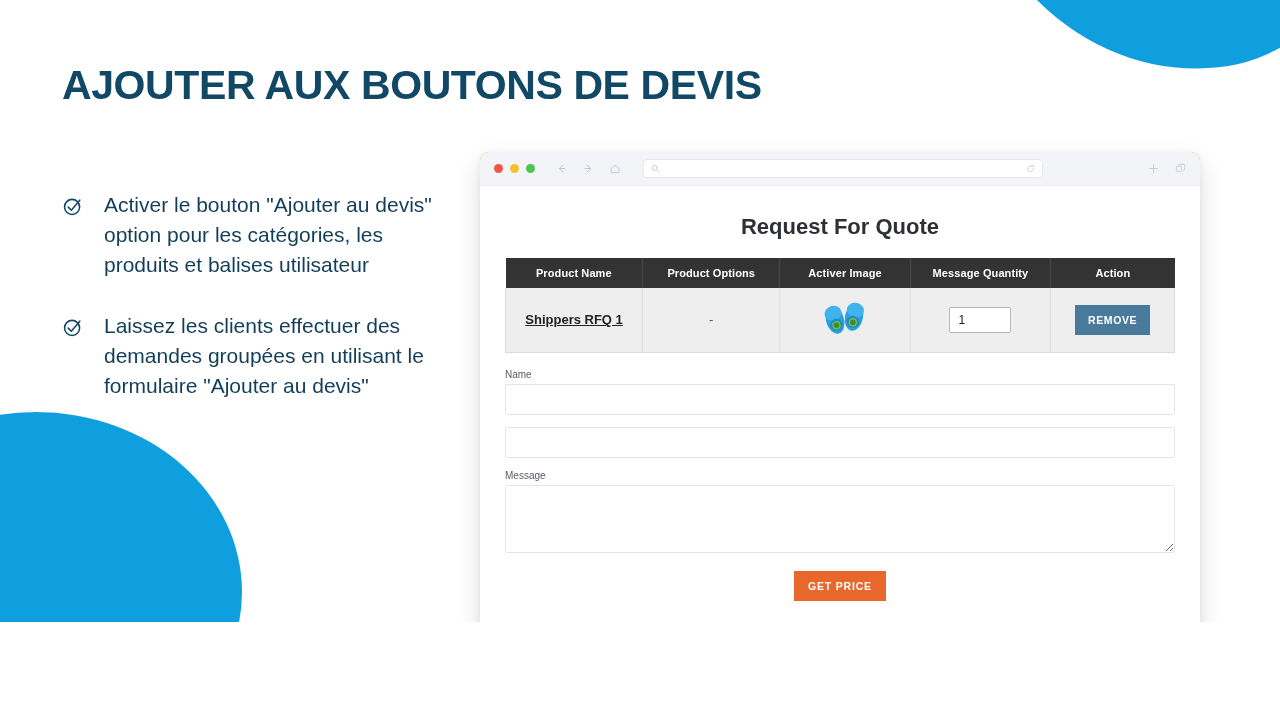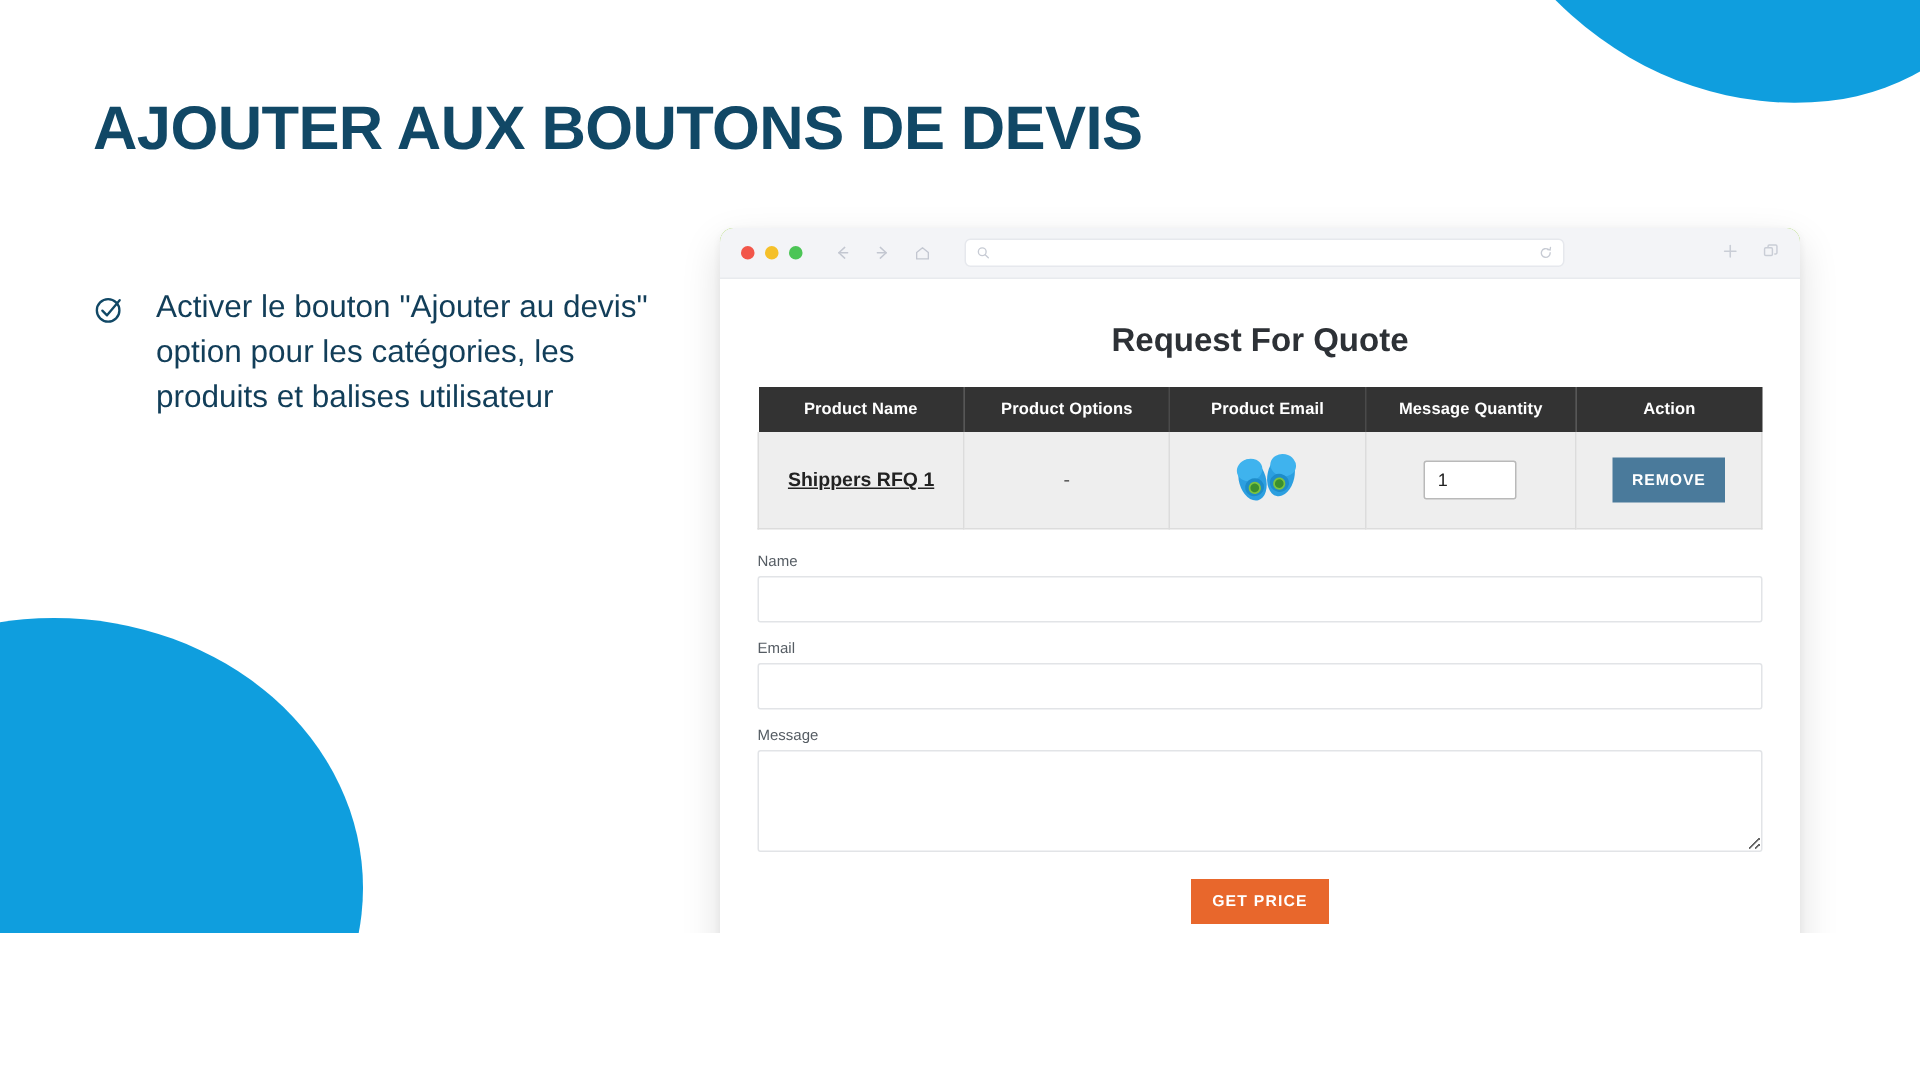--- a/index.html
+++ b/index.html
@@ -256,20 +256,29 @@
     <div class="bullet">
       <span class="bullet-icon">
         <svg viewBox="0 0 24 24" fill="none" stroke="currentColor" stroke-width="1.7">
           <circle cx="11" cy="13" r="8.2"></circle>
           <path d="M6.8 13.2 L10.2 16.6 L19.4 5.6" stroke-linecap="round" stroke-linejoin="round"></path>
         </svg>
       </span>
       <span class="bullet-text">Activer le bouton "Ajouter au devis" option pour les catégories, les produits et balises utilisateur</span>
     </div>
 
+    <div class="bullet">
+      <span class="bullet-icon">
+        <svg viewBox="0 0 24 24" fill="none" stroke="currentColor" stroke-width="1.7">
+          <circle cx="11" cy="13" r="8.2"></circle>
+          <path d="M6.8 13.2 L10.2 16.6 L19.4 5.6" stroke-linecap="round" stroke-linejoin="round"></path>
+        </svg>
+      </span>
+      <span class="bullet-text">Laissez les clients effectuer des demandes groupées en utilisant le formulaire "Ajouter au devis"</span>
+    </div>
 
   </div>
 
   <div class="browser">
 
     <div class="browser-bar">
       <div class="lights">
         <span class="light red"></span>
         <span class="light yellow"></span>
         <span class="light green"></span>
@@ -336,21 +345,21 @@
           <col style="width:20.5%">
             <col style="width:20.5%">
             <col style="width:19.5%">
             <col style="width:21%">
             <col style="width:18.5%">
         </colgroup>
         <thead>
           <tr>
             <th>Product Name</th>
             <th>Product Options</th>
-            <th>Product Email</th>
+            <th>Activer Image</th>
             <th>Message Quantity</th>
             <th>Action</th>
           </tr>
         </thead>
         <tbody>
           <tr>
             <td>
               <span class="prod-link">Shippers RFQ 1</span>
             </td>
             <td>
@@ -384,21 +393,20 @@
             </td>
           </tr>
         </tbody>
       </table>
 
       <div class="form">
 
         <div class="field-label">Name</div>
         <input class="field-input" type="text" placeholder="" style="">
 
-        <div class="field-label">Email</div>
         <input class="field-input" type="text" placeholder="" style="">
 
         <div class="field-label">Message</div>
         <textarea class="field-textarea" placeholder="" style=""></textarea>
 
         <div class="submit-wrap">
           <button class="submit-btn">GET PRICE</button>
         </div>
 
       </div>

